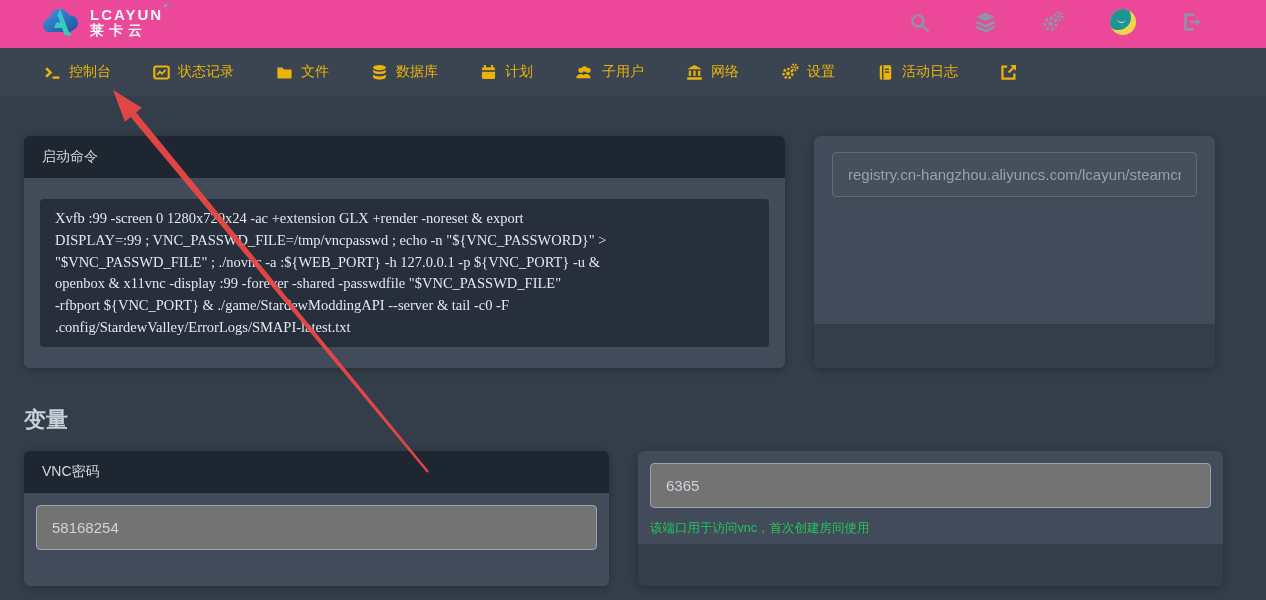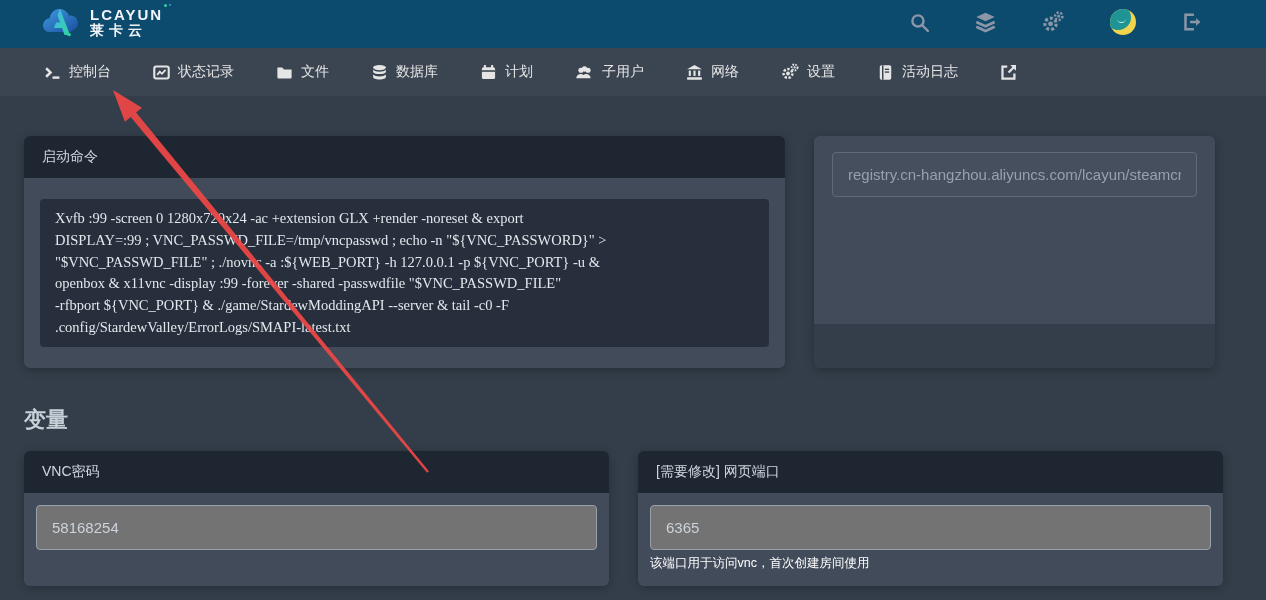--- a/index.html
+++ b/index.html
@@ -8,21 +8,21 @@
     font-family: "Liberation Sans", "DejaVu Sans", sans-serif;
     background: #343e4a;
     overflow: hidden;
     position: relative;
     color: #cdd4dc;
   }
 
   
   .topbar {
     height: 48px;
-    background: #0c4a6e;
+    background: #ec4899;
     display: flex;
     align-items: center;
     padding: 0 64px 4px 40px;
   }
   .brand { display: flex; align-items: center; gap: 8px; }
   .brand-cloud { width: 42px; height: 34px; }
   .brand-text { display: flex; flex-direction: column; line-height: 1.05; }
   .brand-name { color: #f2f6fa; font-weight: bold; font-size: 15px; letter-spacing: 2px; position: relative; }
   .brand-name .dots { position: absolute; top: -3px; right: -8px; display: flex; gap: 2px; }
   .brand-name .dots i { width: 3px; height: 3px; border-radius: 50%; background: #35d0a0; display: block; }
@@ -43,21 +43,21 @@
     height: 48px;
     background: #3b4552;
     display: flex;
     align-items: stretch;
     padding-left: 32px;
     gap: 18px;
   }
   .tab {
     display: flex; align-items: center; gap: 8px;
     padding: 0 12px;
-    color: #e5e5e5; font-size: 14px;
+    color: #eab308; font-size: 14px;
     border-bottom: 3px solid transparent;
     border-top: 3px solid transparent;
     cursor: pointer; white-space: nowrap;
   }
   .tab svg { flex: 0 0 auto; }
   .tab.active { color: #ffffff; border-bottom-color: #2ab6d9; }
 
   
   .content { padding: 40px 41px 0 24px; }
   .row { display: flex; gap: 29px; }
@@ -96,21 +96,21 @@
     text-overflow: clip; white-space: nowrap; overflow: hidden;
   }
 
   .section-heading {
     margin: 37px 0 16px 0;
     font-size: 22px; color: #c8d0d8; font-weight: bold;
   }
 
   .panel-var { width: 585px; }
   .panel-var .panel-body { height: 93px; padding: 12px; }
-  .help-text { margin-top: 5px; font-size: 12.5px; color: #ffffff; }
+  .help-text { margin-top: 12px; font-size: 12.5px; color: #22c55e; }
 
   
   .annotation-layer {
     position: absolute; left: 0; top: 0; width: 1266px; height: 600px;
     pointer-events: none; z-index: 50;
   }
 </style>
 </head>
 <body>
 
@@ -284,21 +284,20 @@
 
   <div class="row">
     <section class="panel panel-var">
       <div class="panel-header">VNC密码</div>
       <div class="panel-body">
         <input class="text-input" value="58168254" style="">
       </div>
     </section>
 
     <section class="panel panel-var">
-      <div class="panel-header">[需要修改] 网页端口</div>
       <div class="panel-body">
         <input class="text-input" value="6365" style="">
         <div class="help-text">该端口用于访问vnc，首次创建房间使用</div>
       </div>
     </section>
   </div>
 </main>
 
 <svg class="annotation-layer" viewBox="0 0 1266 600">
   <polygon points="113,90 141.9,107.7 136.1,112.5 428.9,471.2 427.1,472.8 130.7,116.9 124.9,121.7" fill="#ef4747" opacity="0.93"></polygon>

